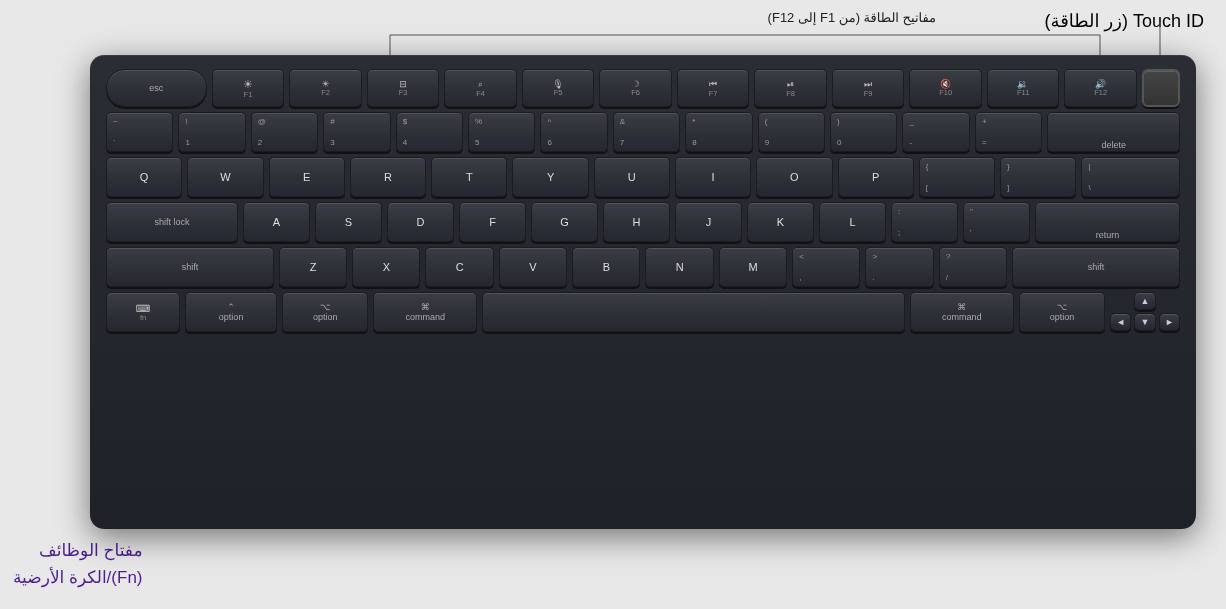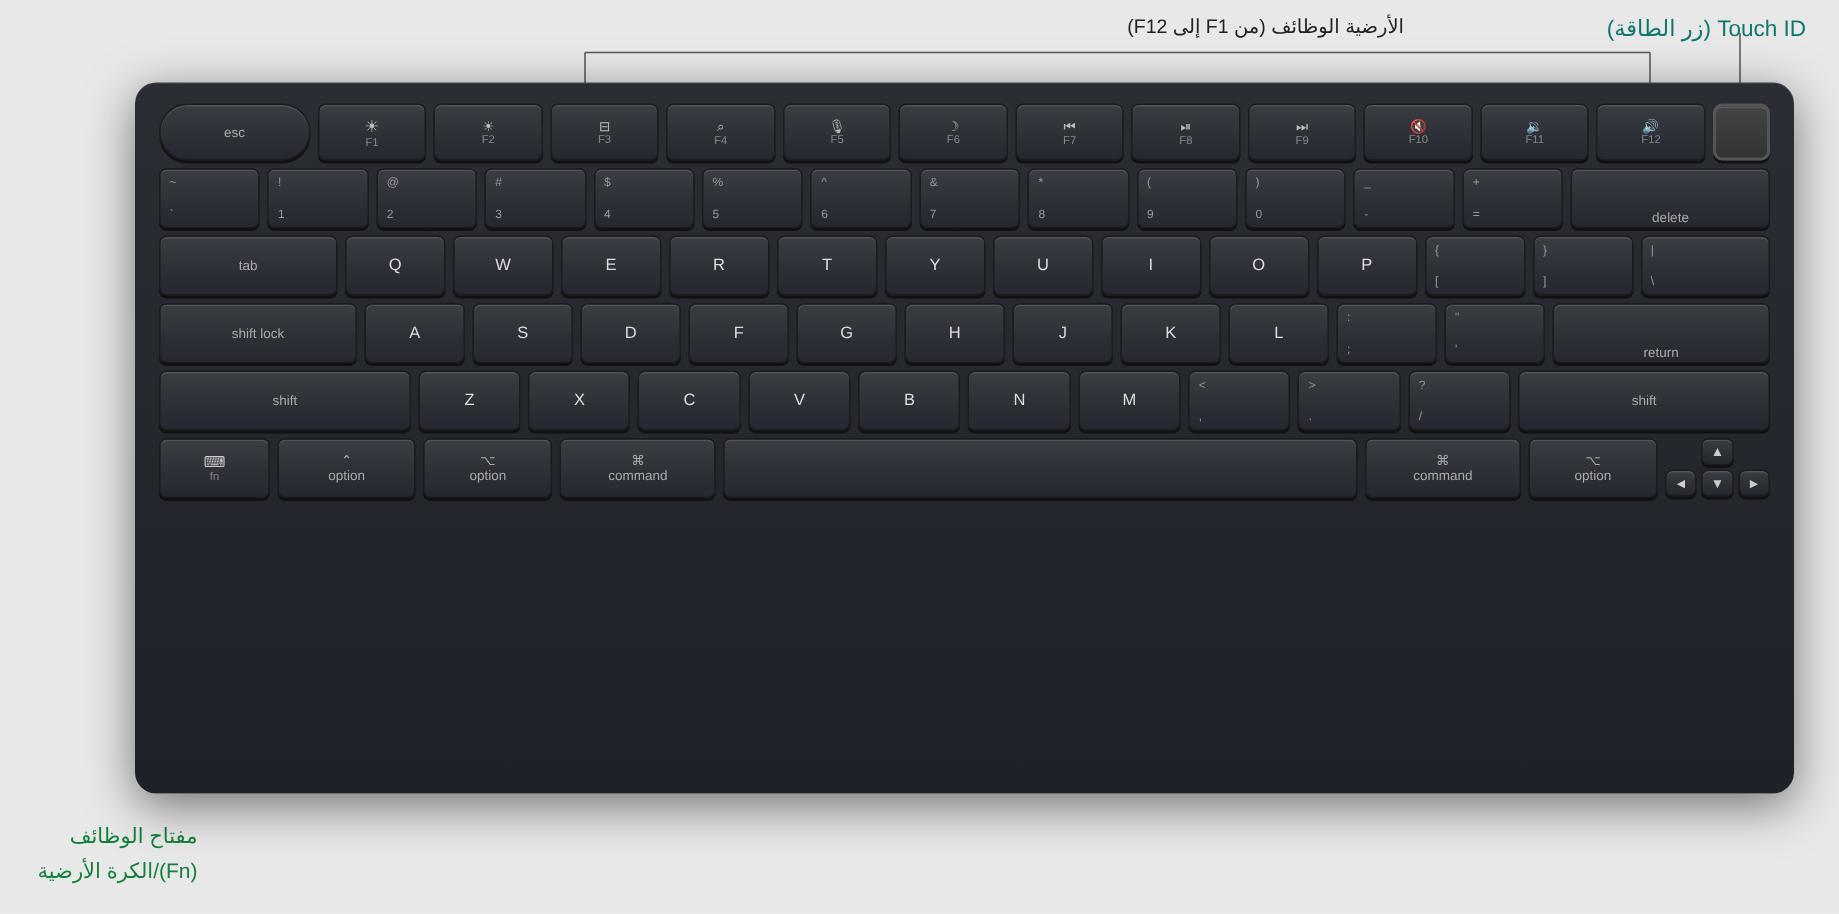--- a/index.html
+++ b/index.html
@@ -145,25 +145,25 @@
       width: 1226px;
       height: 609px;
       pointer-events: none;
     }
   </style>
 </head>
 <body>
 
 <div class="scene">
 
-  <div style="position:absolute; top:10px; right:22px; font-size:15px; color:#0f766e; direction:rtl;">Touch ID (زر الطاقة)</div>
-
-  <div style="position:absolute; top:10px; right:290px; font-size:13px; color:#222; direction:rtl;">الأرضية الوظائف (من F1 إلى F12)</div>
-
-  <div style="position:absolute; bottom:18px; left:25px; font-size:14px; color:#15803d; direction:rtl; line-height:1.6;">
+  <div style="position:absolute; top:10px; right:22px; font-size:18px; color:#000000; direction:rtl;">Touch ID (زر الطاقة)</div>
+
+  <div style="position:absolute; top:10px; right:290px; font-size:13px; color:#222; direction:rtl;">مفاتيح الطاقة (من F1 إلى F12)</div>
+
+  <div style="position:absolute; bottom:18px; left:13px; font-size:17px; color:#4c1d95; direction:rtl; line-height:1.6;">
     <span style="white-space:pre-line;">مفتاح الوظائف
 (Fn)/الكرة الأرضية</span>
   </div>
 
   <svg class="annotations">
 
     <line x1="1160" y1="22" x2="1160" y2="58" stroke="#555" stroke-width="1"></line>
 
     <line x1="390" y1="35" x2="1100" y2="35" stroke="#555" stroke-width="1"></line>
     <line x1="390" y1="35" x2="390" y2="58" stroke="#555" stroke-width="1"></line>
@@ -283,23 +283,20 @@
       <div class="key">
         <span class="top-char">+</span>
         <span class="bottom-char">=</span>
       </div>
       <div class="key key-delete">
         <span class="key-label">delete</span>
       </div>
     </div>
 
     <div class="key-row">
-      <div class="key key-tab">
-        <span class="key-label">tab</span>
-      </div>
       <div class="key">
           <span class="main-char">Q</span>
         </div>
       <div class="key">
           <span class="main-char">W</span>
         </div>
       <div class="key">
           <span class="main-char">E</span>
         </div>
       <div class="key">

